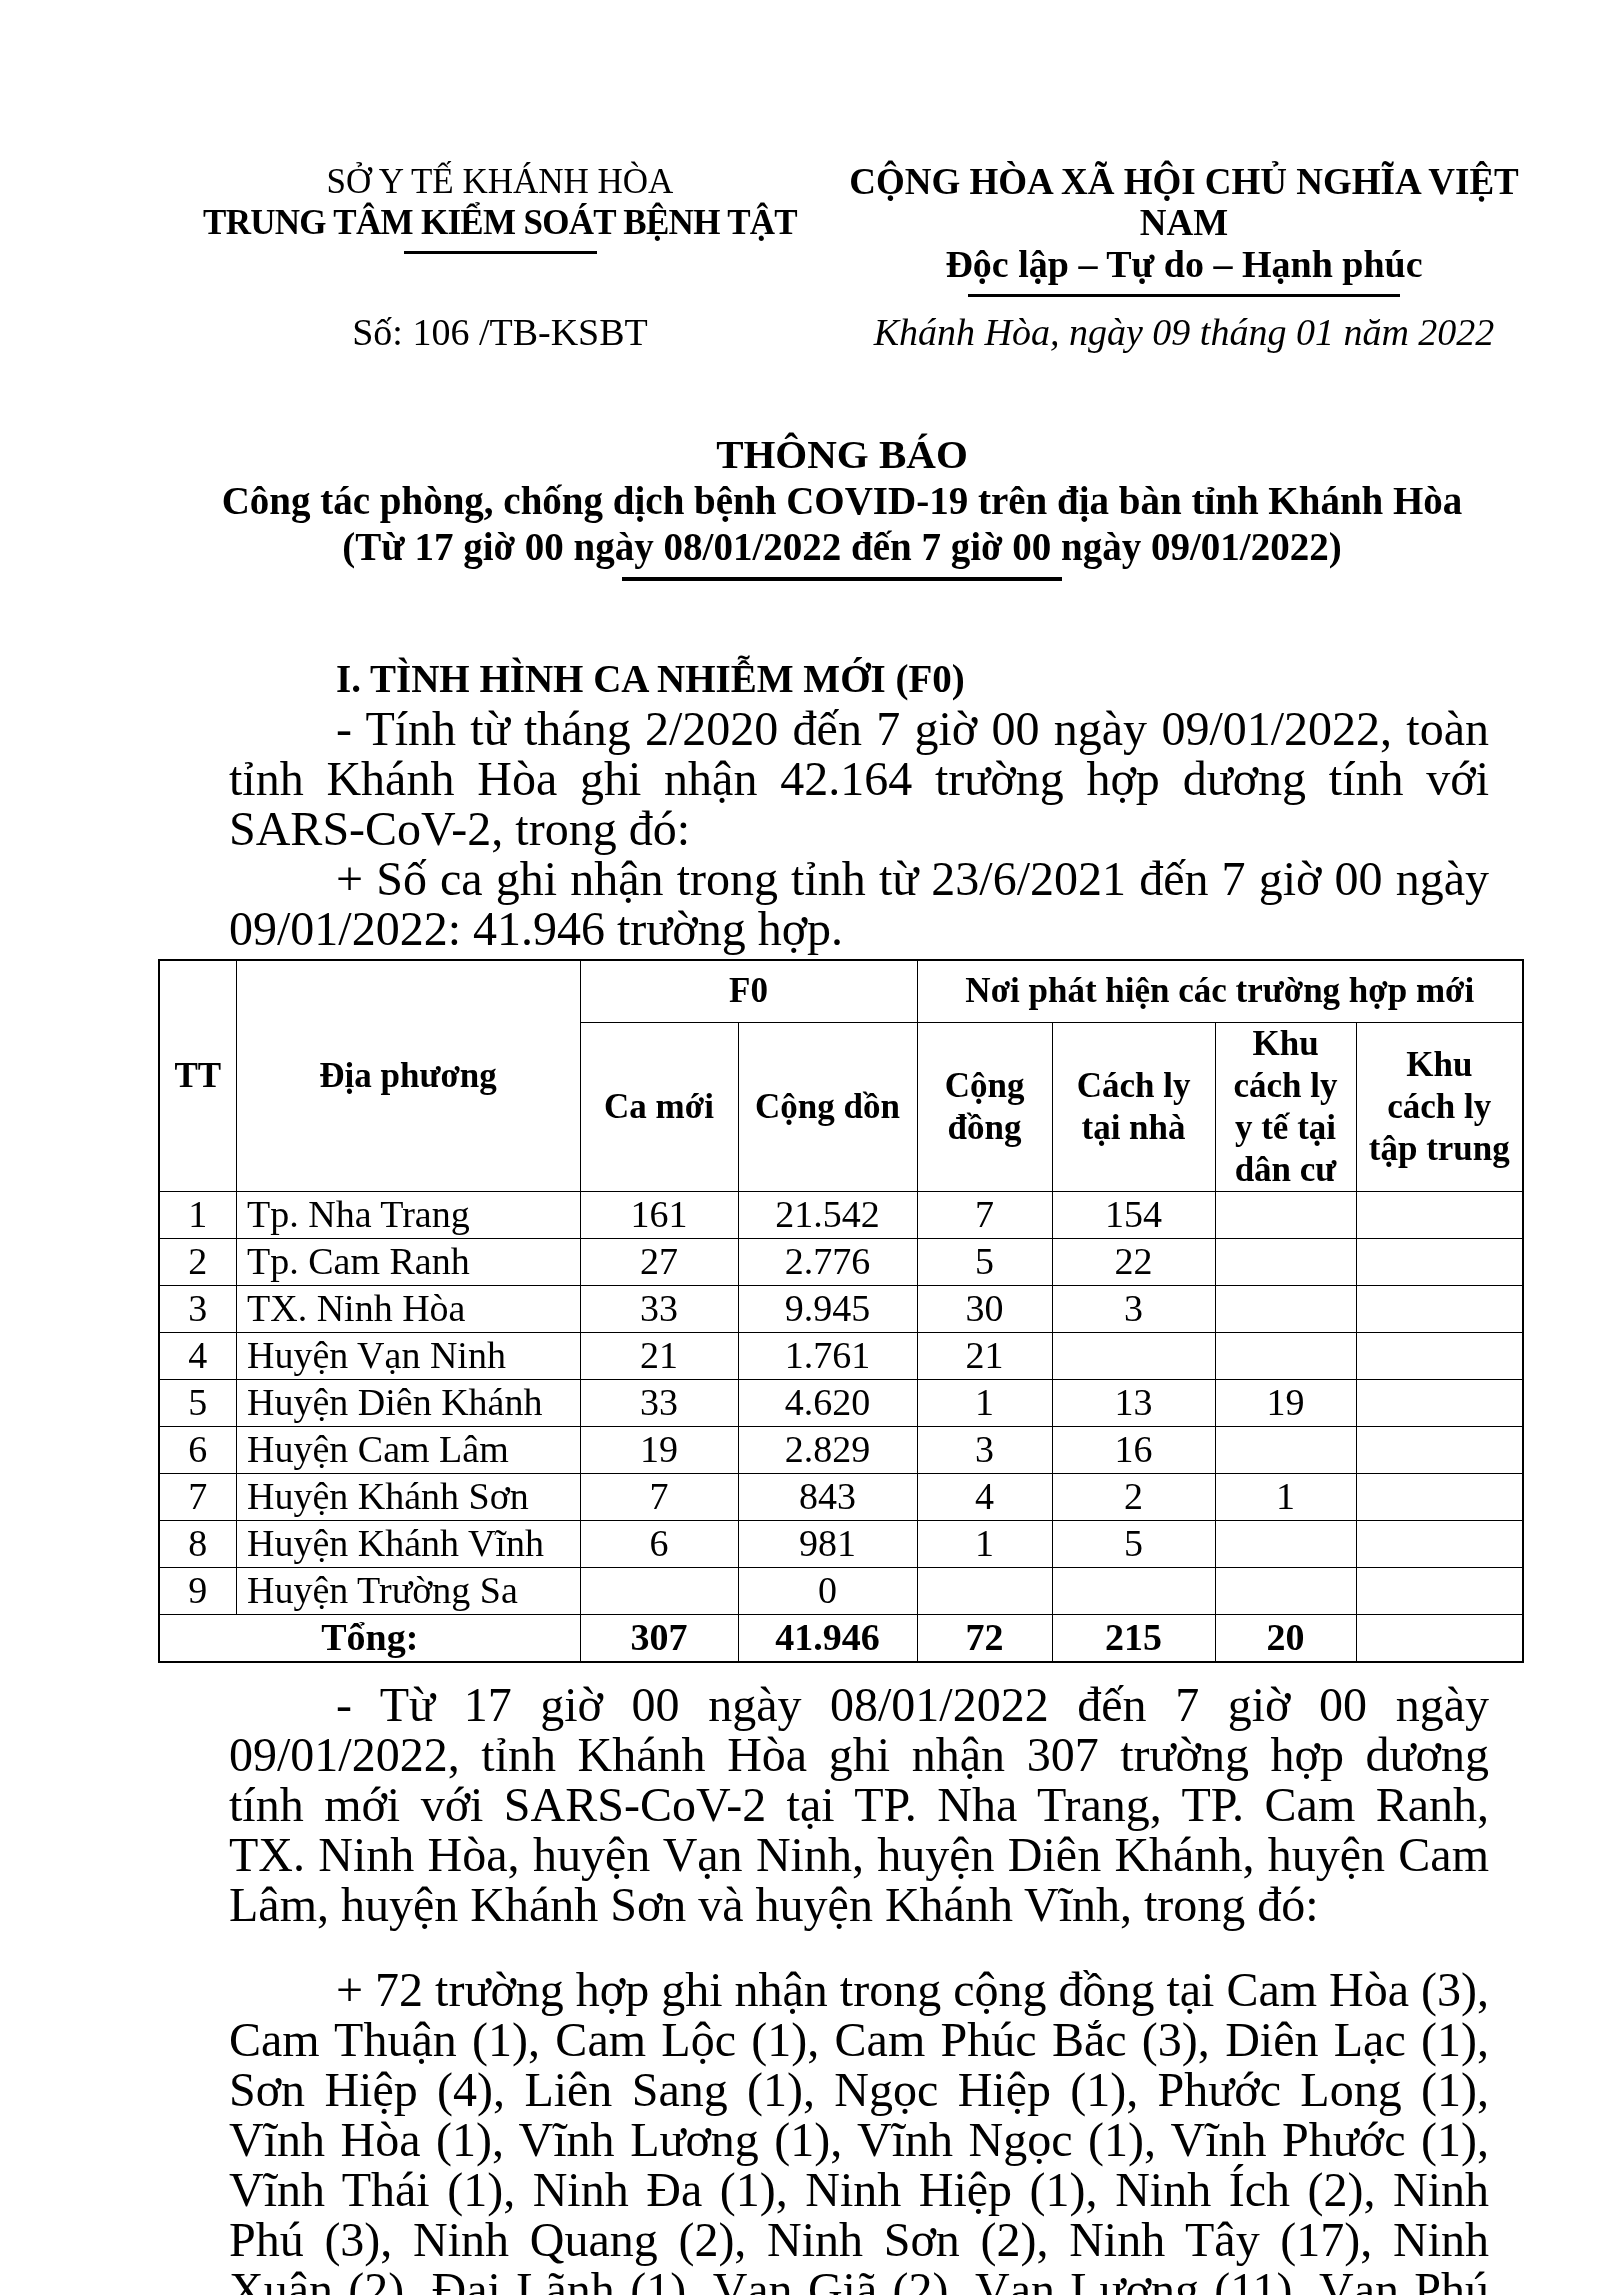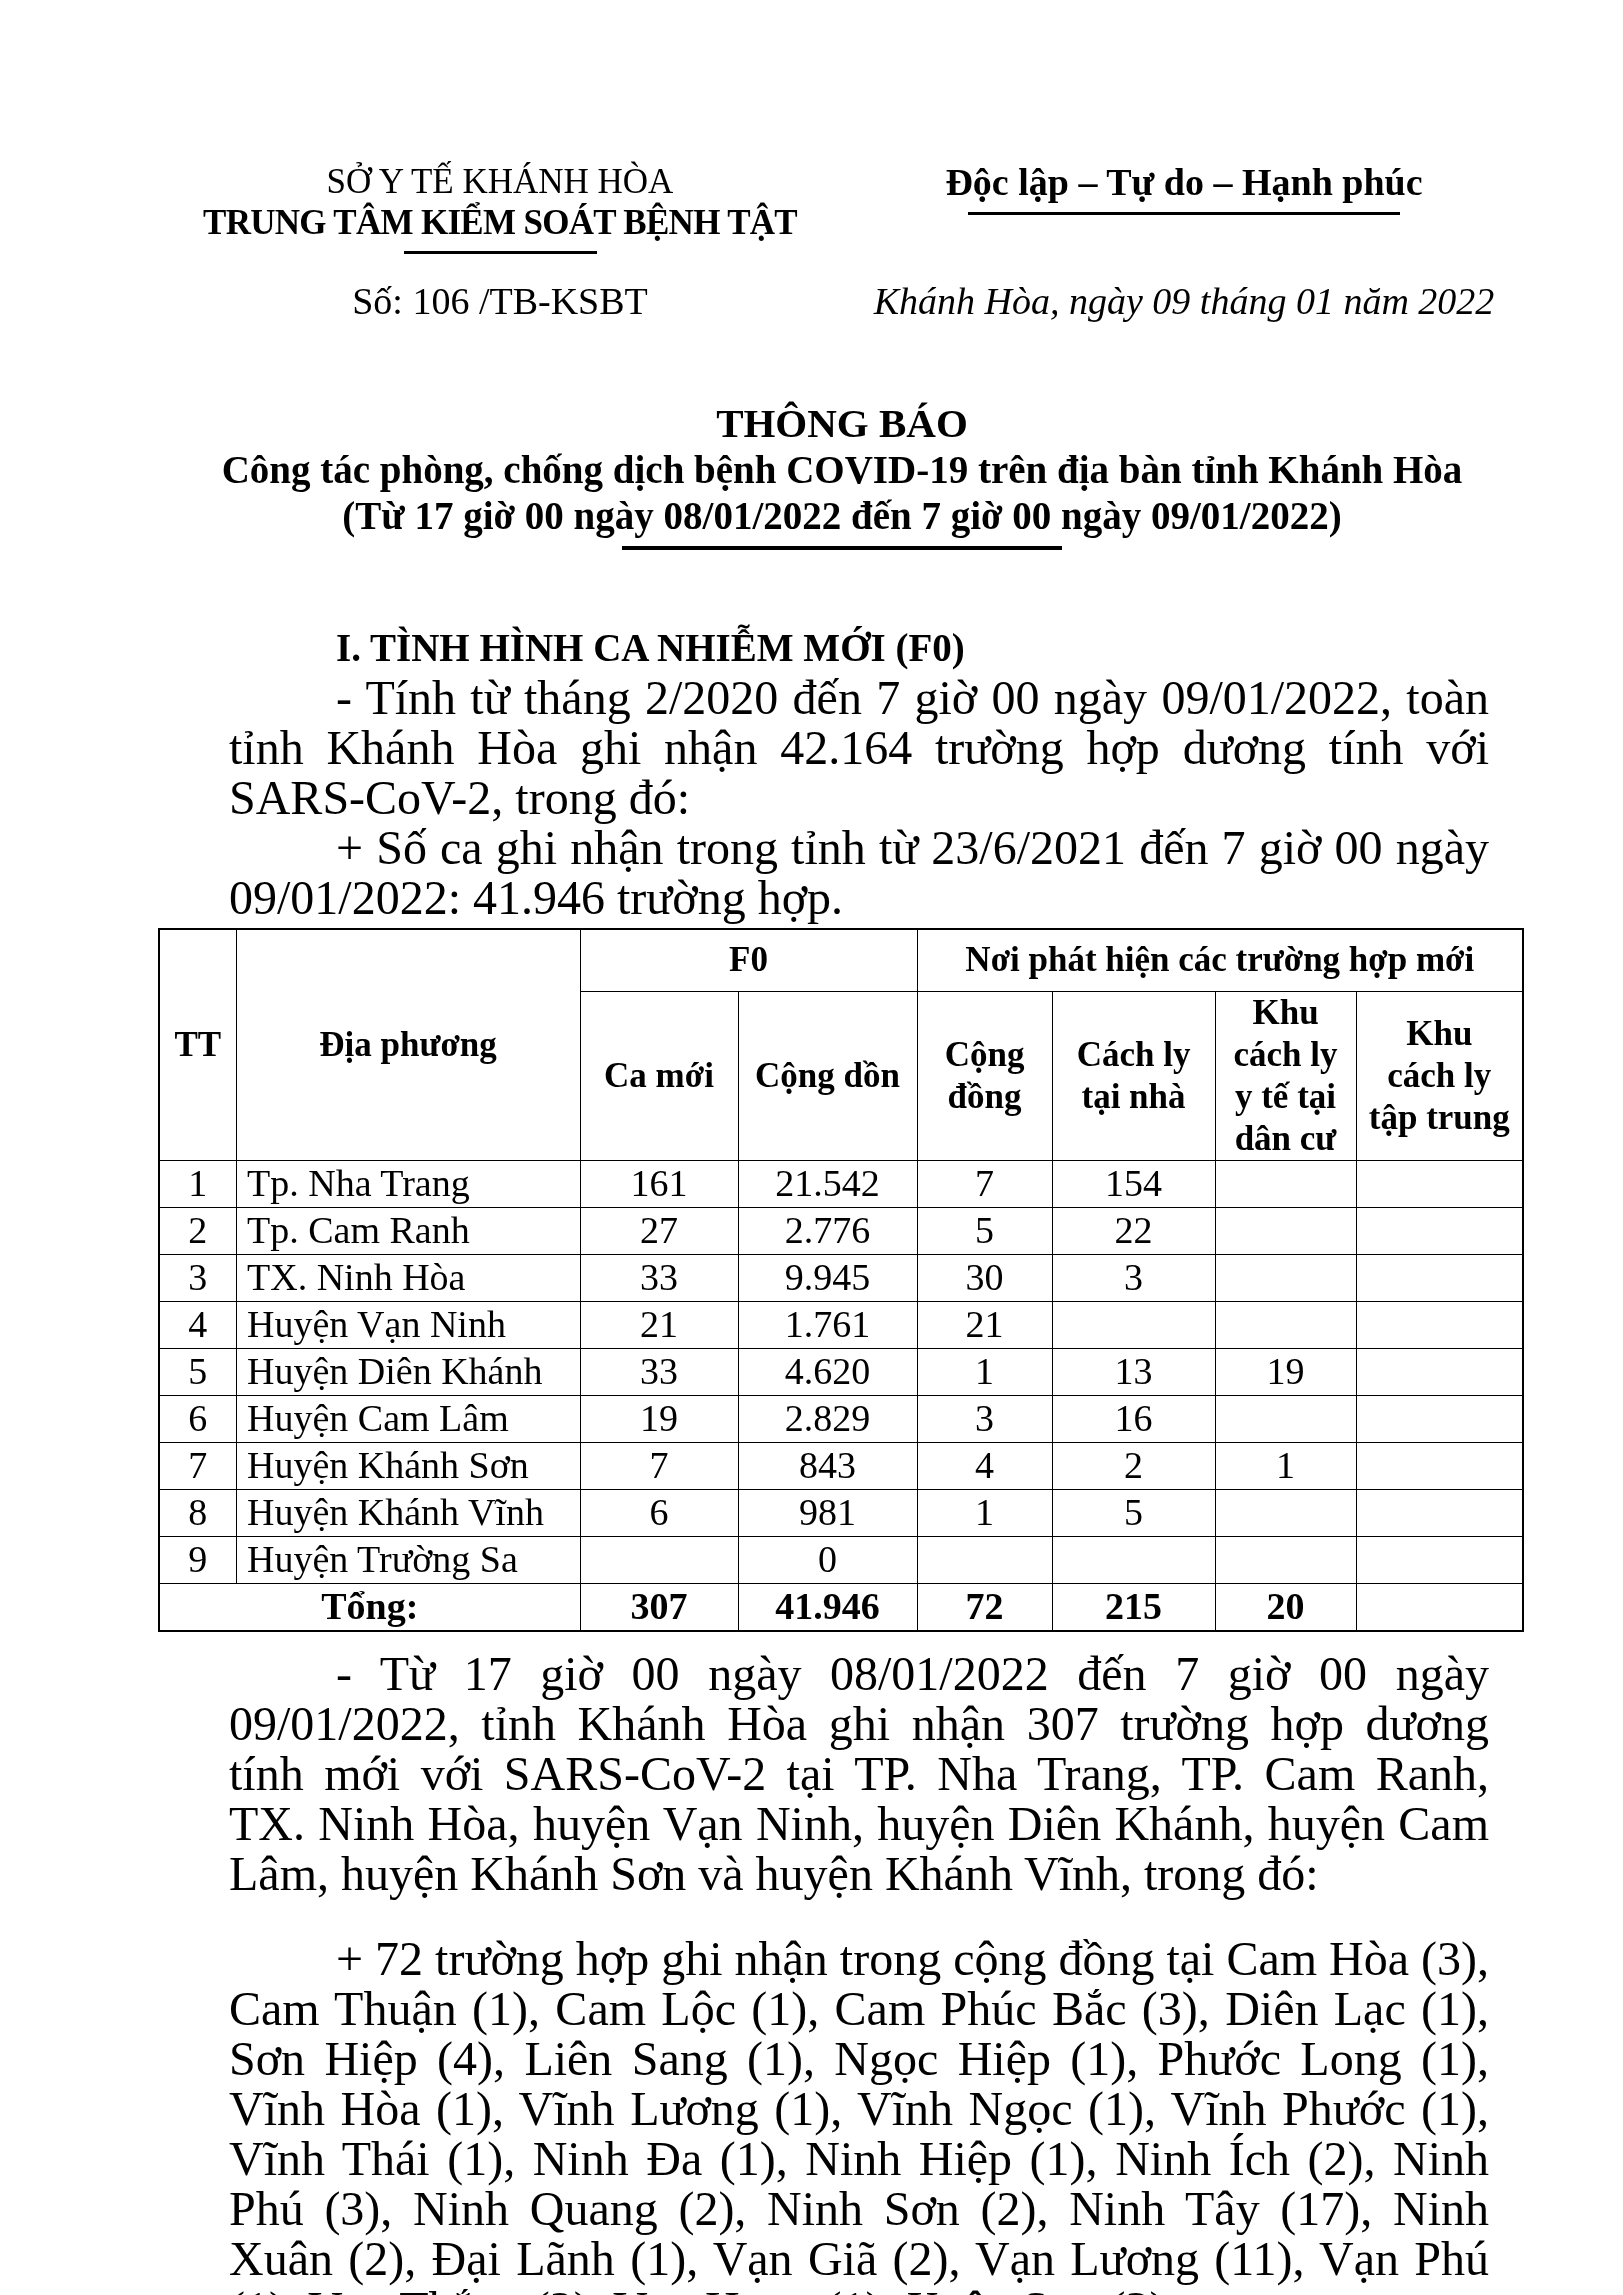--- a/index.html
+++ b/index.html
@@ -24,21 +24,21 @@
   
   .hdr { display: flex; }
   .hcol { width: 50%; text-align: center; }
   .org1 { font-size: 35px; line-height: 41px; }
   .org2 { font-size: 35px; line-height: 41px; font-weight: bold; letter-spacing: -0.7px; }
   .nat1 { font-size: 37px; line-height: 41px; font-weight: bold; }
   .nat2 { font-size: 38px; line-height: 43px; font-weight: bold; }
   .rule { background: #000; height: 3.3px; margin: 7.9px auto 0; }
   .rule-left  { width: 193px; }
   .rule-right { width: 432px; }
-  .meta { margin-top: 26px; }
+  .meta { margin-top: 14px; }
   .docnum { font-size: 38px; line-height: 43px; }
   .date   { font-size: 38px; line-height: 43px; font-style: italic; }
 
   
   .title-block { margin-top: 76px; text-align: center; }
   .t1 { font-size: 41px; line-height: 48px; font-weight: bold; }
   .t2 { font-size: 39px; line-height: 46px; font-weight: bold; }
   .t3 { font-size: 39px; line-height: 46px; font-weight: bold; }
   .rule-title { width: 440px; height: 3.9px; margin: 6.5px auto 0; }
 
@@ -98,20 +98,21 @@
 
 <div class="page">
 
   <div class="hdr">
     <div class="hcol">
       <div class="org1">SỞ Y TẾ KHÁNH HÒA</div>
       <div class="org2">TRUNG TÂM KIỂM SOÁT BỆNH TẬT</div>
       <div class="rule rule-left"></div>
     </div>
     <div class="hcol">
+      <div class="nat1">CỘNG HÒA XÃ HỘI CHỦ NGHĨA VIỆT NAM</div>
       <div class="nat2">Độc lập – Tự do – Hạnh phúc</div>
       <div class="rule rule-right"></div>
     </div>
   </div>
 
   <div class="hdr meta">
     <div class="hcol">
       <span class="docnum">Số: 106  /TB-KSBT</span>
     </div>
     <div class="hcol">

